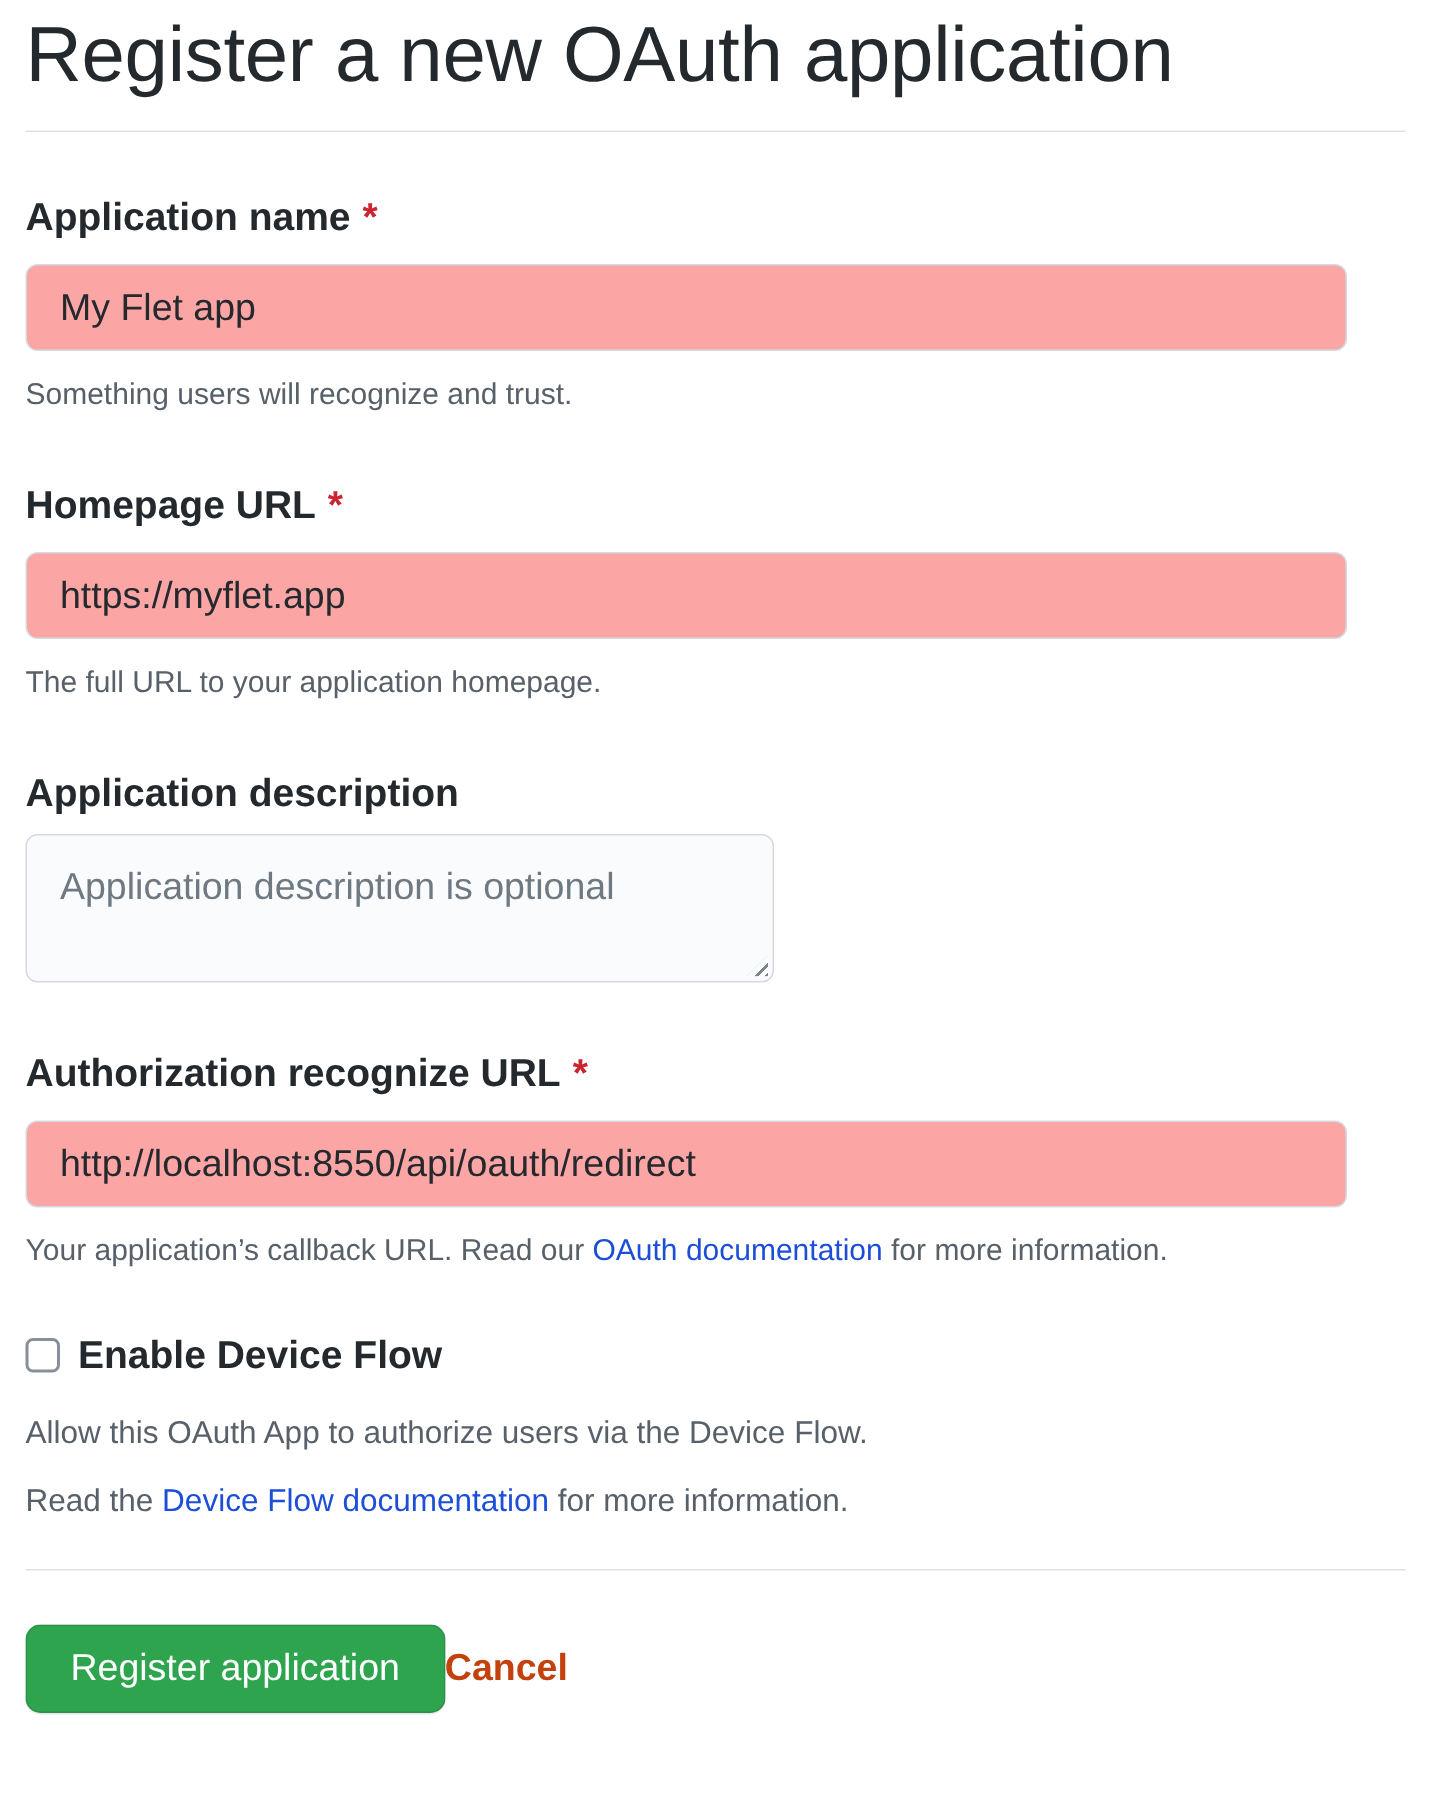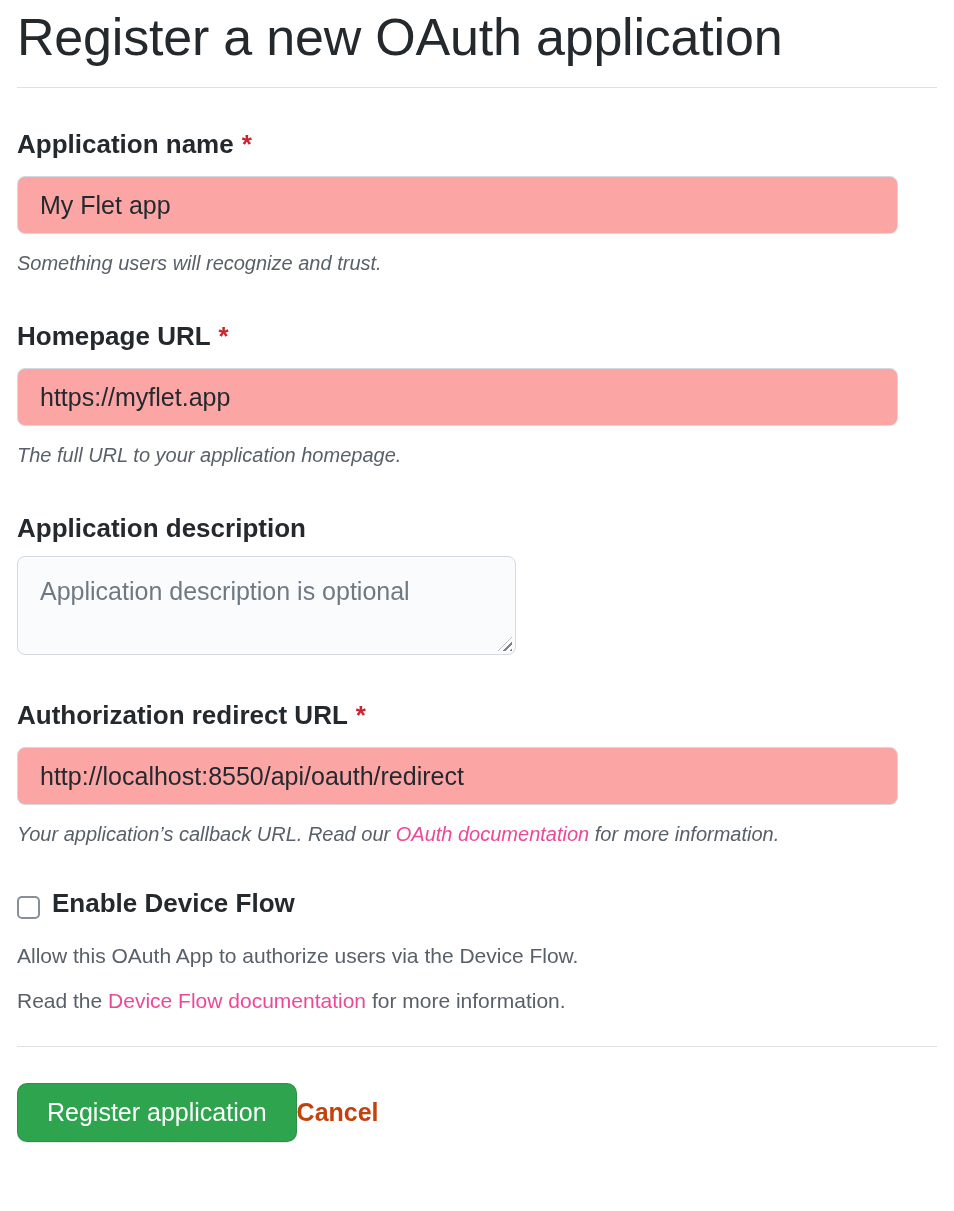--- a/index.html
+++ b/index.html
@@ -81,31 +81,30 @@
     height: 14px;
     clip-path: polygon(100% 0, 100% 100%, 0 100%);
     background: repeating-linear-gradient(135deg, transparent 0 3px, #7b848c 3px 5px);
     cursor: nwse-resize;
   }
   .note {
     margin-top: 17px;
     font-size: 20px;
     line-height: 25px;
     color: #586069;
-    font-style: italic;
   }
   .note a, .para a {
-    color: #ec4899;
+    color: #1d4ed8;
     text-decoration: none;
     cursor: pointer;
   }
   .checkbox-group { margin-top: 40px; }
   .checkbox-row {
     display: flex;
-    align-items: flex-end;
+    align-items: center;
   }
   .checkbox-box {
     width: 23px;
     height: 23px;
     border: 2px solid #878f98;
     border-radius: 5px;
     background: #ffffff;
     cursor: pointer;
     flex: 0 0 auto;
   }
@@ -175,21 +174,21 @@
 
     <div class="form-group">
       <label class="field-label"><span>Application description</span></label>
       <div class="textarea-wrap">
         <textarea class="desc-input" placeholder="Application description is optional" style=""></textarea>
         <span class="resize-grip"></span>
       </div>
     </div>
 
     <div class="form-group">
-      <label class="field-label"><span>Authorization redirect URL</span><span class="required-star">*</span></label>
+      <label class="field-label"><span>Authorization recognize URL</span><span class="required-star">*</span></label>
       <input type="text" class="text-input" value="http://localhost:8550/api/oauth/redirect" style="">
       <p class="note"><span>Your application’s callback URL. Read our </span><a>OAuth documentation</a><span> for more information.</span></p>
     </div>
 
     <div class="checkbox-group">
       <div class="checkbox-row">
         <span class="checkbox-box" role="checkbox" aria-checked="false"></span>
         <label class="field-label">Enable Device Flow</label>
       </div>
       <p class="para p1">Allow this OAuth App to authorize users via the Device Flow.</p>

